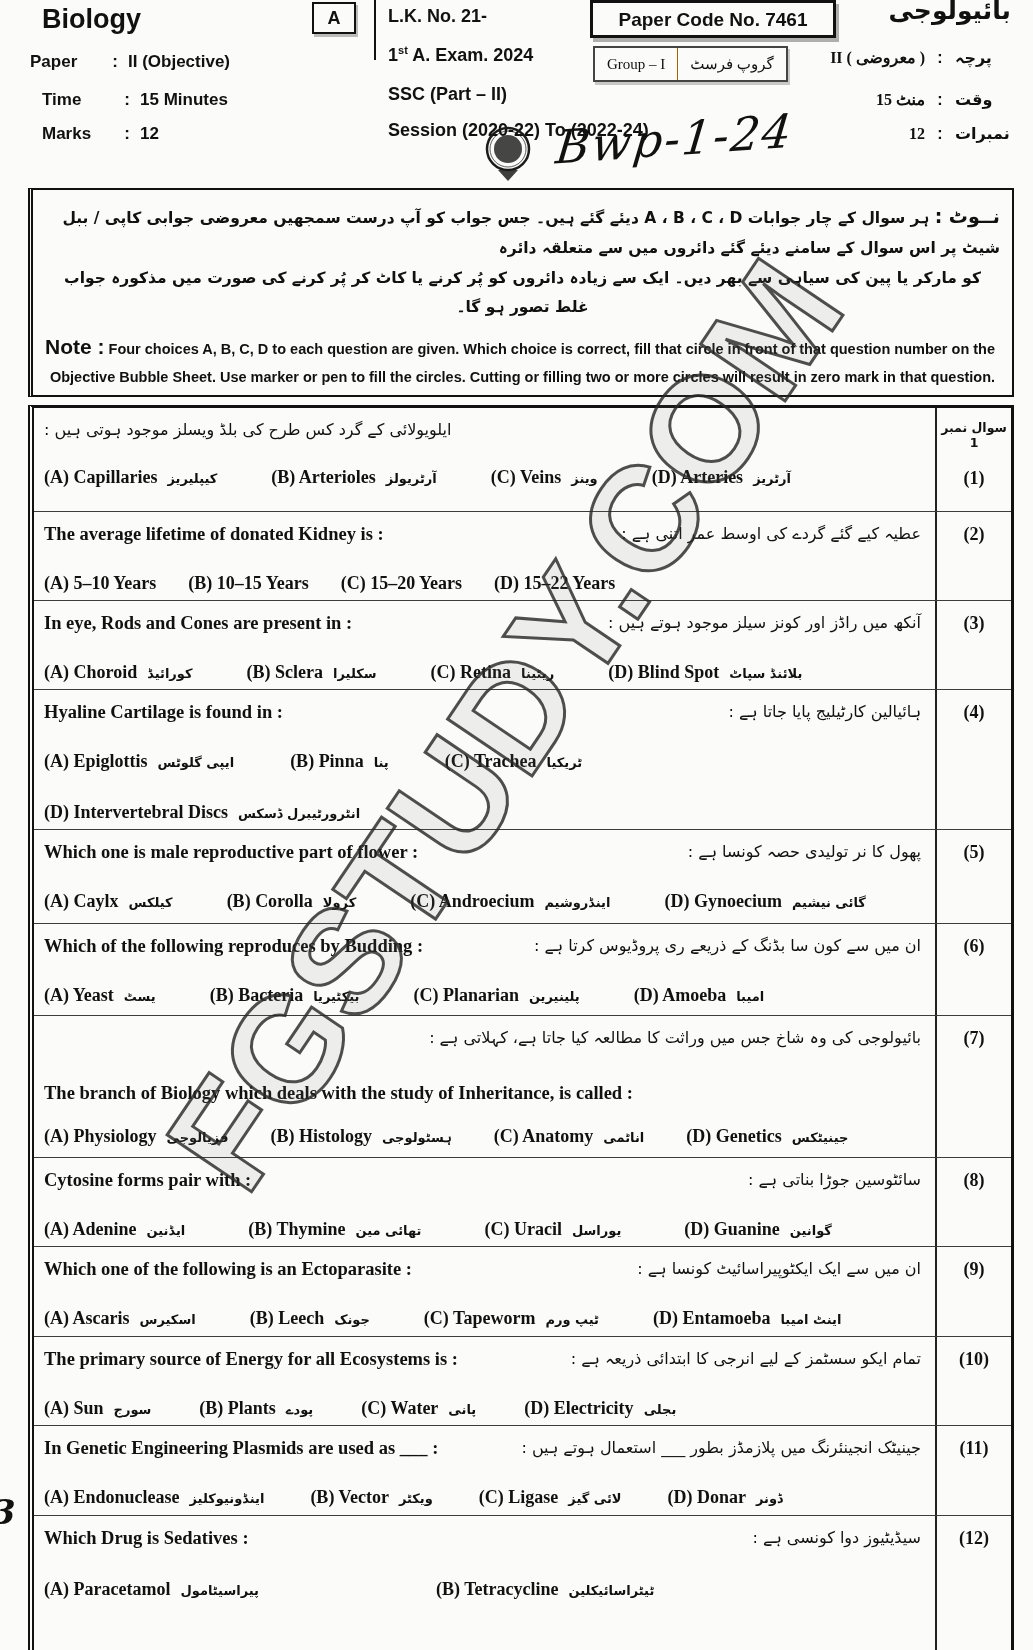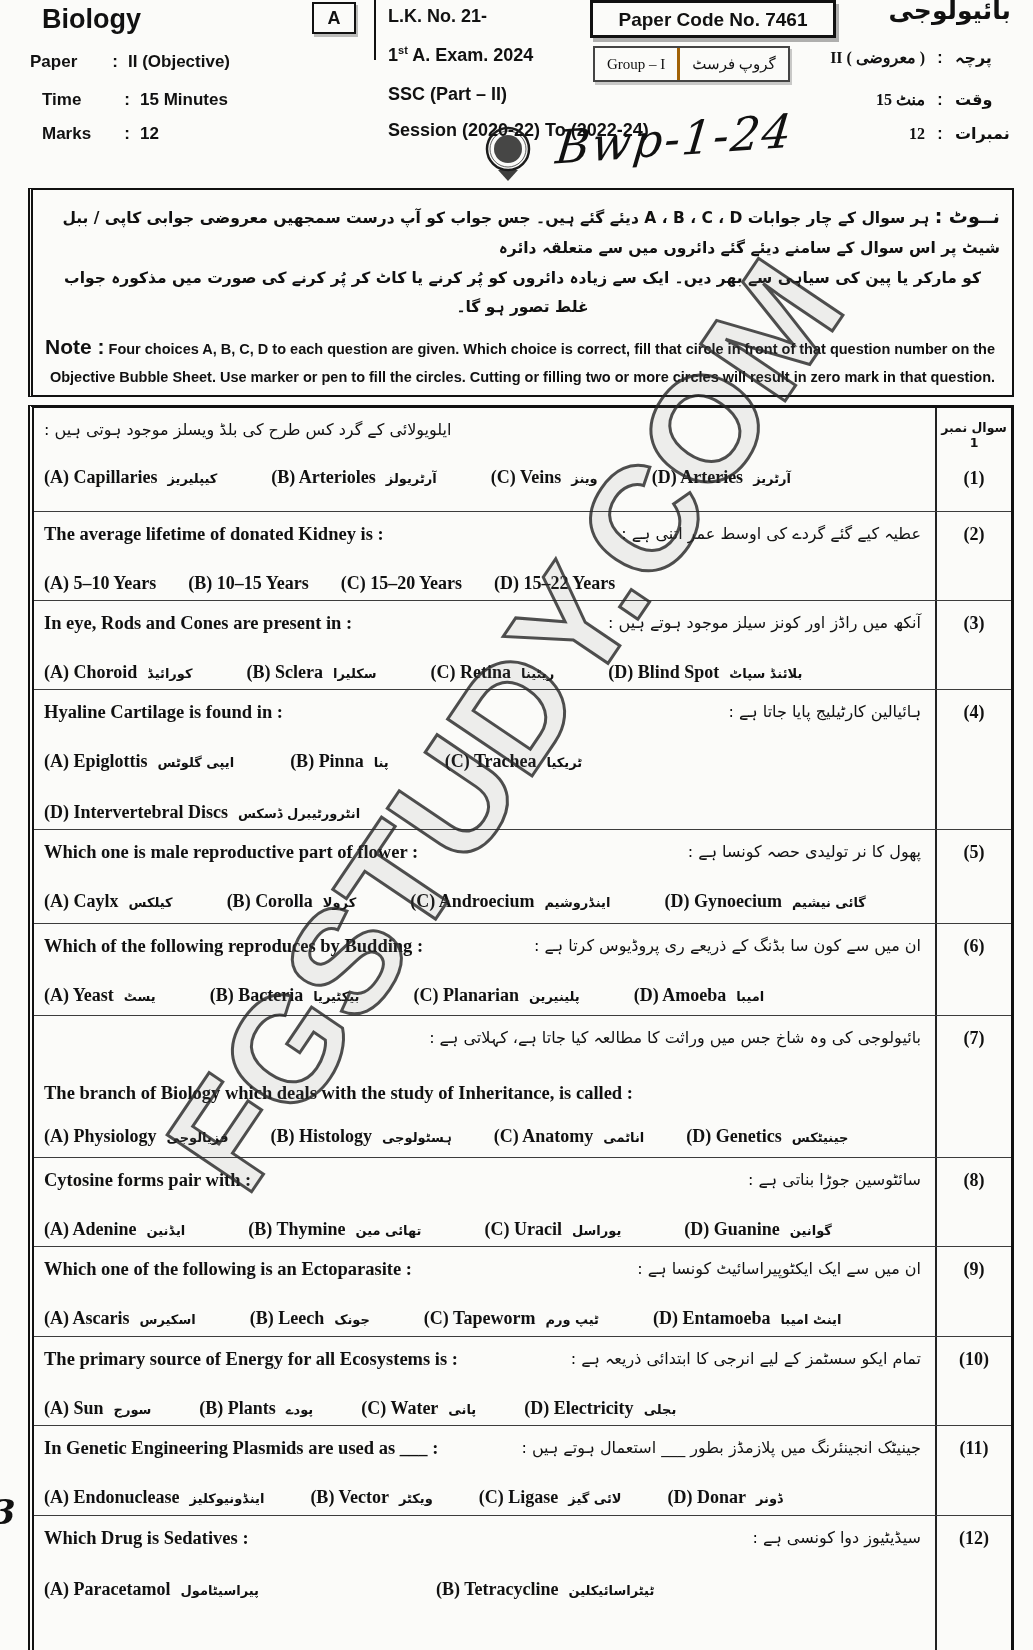--- a/index.html
+++ b/index.html
@@ -27,21 +27,21 @@
   .c2{left:388px;top:44px;font:bold 18px "Liberation Sans",sans-serif}
   .c2 sup{font-size:11px}
   .c3{left:388px;top:84px;font:bold 18px "Liberation Sans",sans-serif}
   .c4{left:388px;top:120px;font:bold 18px "Liberation Sans",sans-serif}
   .pcode{left:590px;top:0;width:246px;height:38px;border:3px solid #111;
          font:bold 19px "Liberation Sans",sans-serif;text-align:center;line-height:33px;
          box-shadow:3px 4px 0 rgba(0,0,0,.3)}
   .groupbox{left:593px;top:46px;height:36px;border:2px solid #444;display:flex;align-items:stretch;
             box-shadow:2px 3px 0 rgba(0,0,0,.2)}
   .groupbox .gseg{padding:0 12px;display:flex;align-items:center;font:15px "Liberation Serif",serif}
-  .groupbox .gseg+.gseg{border-left:3px solid #a16207}
+  .groupbox .gseg+.gseg{border-left:1px solid #a16207}
   .subject-ur{right:22px;top:-4px;font-weight:bold;font-size:25px}
   .hrow-right{display:flex;align-items:center;font-size:16px;font-weight:bold}
   .hr1{right:22px;top:48px}.hr2{right:22px;top:90px}.hr3{right:22px;top:124px}
   .hrow-right .sep{display:inline-block;width:30px;text-align:center;font-family:"Liberation Sans",sans-serif}
   .hrow-right .lab{display:inline-block;min-width:56px;text-align:left}
   .seal{left:484px;top:126px}
   .hand{left:556px;top:112px;font:italic 46px "DejaVu Serif",serif;
         transform:rotate(-4deg) skewX(-10deg);letter-spacing:2px}
 
   

